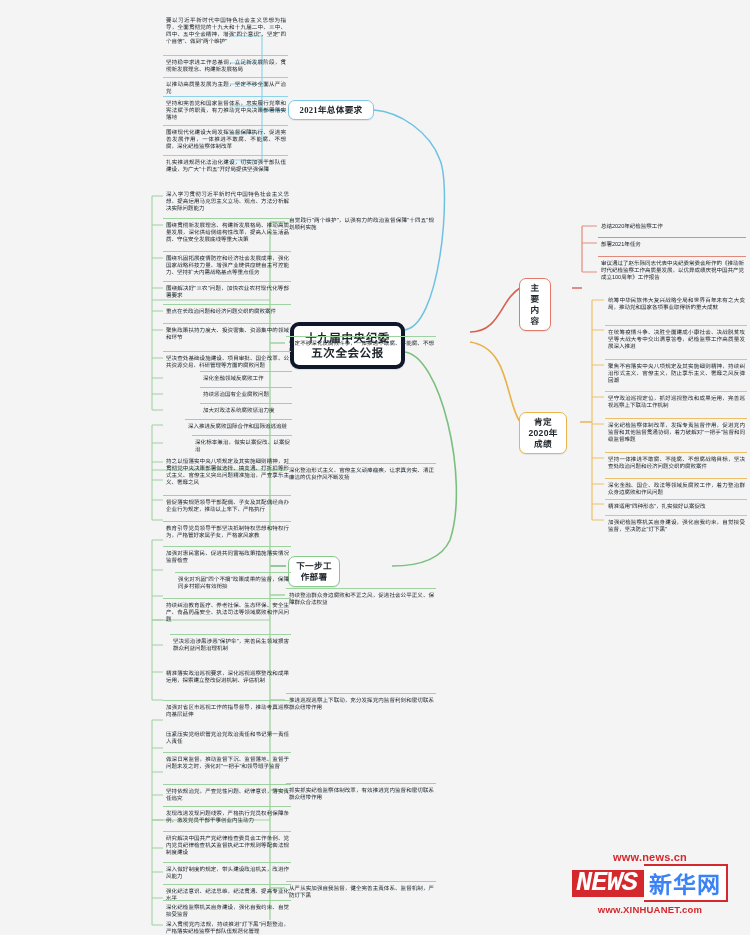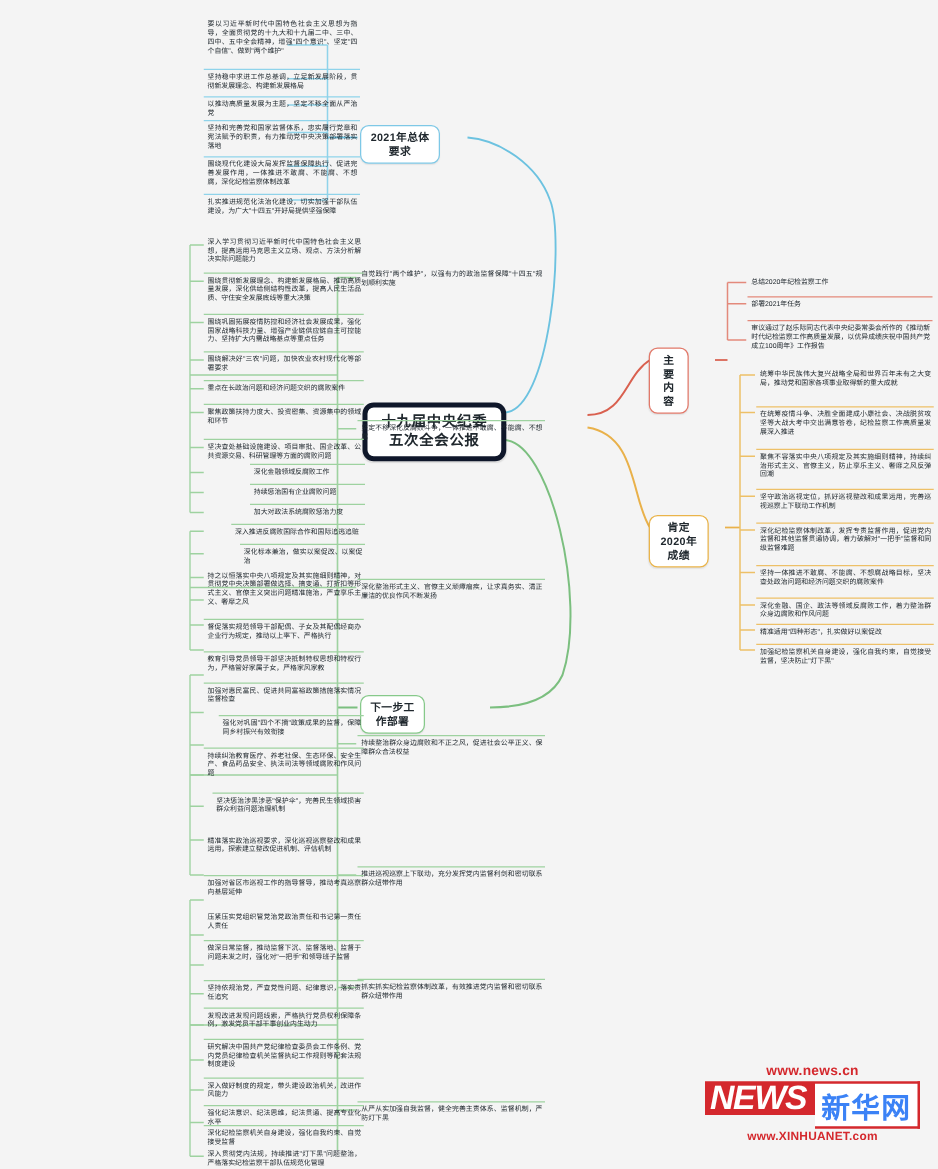--- a/index.html
+++ b/index.html
@@ -90,23 +90,24 @@
   }
   .logo .url-top {
     font-size: 11px;
     color: #d4282d;
     font-weight: bold;
     letter-spacing: .2px;
     margin-bottom: 2px;
   }
   .logo .mark {
     display: flex;
-    align-items: flex-start;
+    align-items: center;
     justify-content: center;
     height: 36px;
+    font-family: Liberation Mono, monospace;
   }
   .logo .news-word {
     background: #d4282d;
     color: #ffffff;
     font-size: 27px;
     font-weight: bold;
     font-style: italic;
     letter-spacing: -1px;
     padding: 0 7px 0 4px;
     display: flex;
@@ -186,21 +187,21 @@
              M152 872 L 163 872 M152 898 L 163 898 M152 925 L 163 925" stroke="#9ed2a0" stroke-width="1.1"></path>
 
     <path d="M152 300 C 200 300 230 300 270 300" stroke="#9ed2a0" stroke-width="1.1"></path>
     <path d="M152 470 C 200 470 230 470 270 470" stroke="#9ed2a0" stroke-width="1.1"></path>
     <path d="M152 620 C 200 620 230 620 270 620" stroke="#9ed2a0" stroke-width="1.1"></path>
     <path d="M152 820 C 200 820 230 820 270 820" stroke="#9ed2a0" stroke-width="1.1"></path>
   </svg>
 
   <div class="node root" style="left:290px; top:322px; width:115px;">十九届中央纪委五次全会公报</div>
 
-  <div class="node topic cy" style="left:288px; top:100px; width:64px;">2021年总体要求</div>
+  <div class="node topic cy" style="left:288px; top:100px; width:86px;font-family:Liberation Serif, serif;">2021年总体要求</div>
 
   <div class="node leaf cy nb" style="left:163px; top:14px; width:125px;">要以习近平新时代中国特色社会主义思想为指导，全面贯彻党的十九大和十九届二中、三中、四中、五中全会精神，增强"四个意识"、坚定"四个自信"、做到"两个维护"</div>
   <div class="node leaf cy" style="left:163px; top:55px; width:125px;">坚持稳中求进工作总基调，立足新发展阶段，贯彻新发展理念、构建新发展格局</div>
   <div class="node leaf cy" style="left:163px; top:77px; width:125px;">以推动高质量发展为主题，坚定不移全面从严治党</div>
   <div class="node leaf cy" style="left:163px; top:96px; width:125px;">坚持和完善党和国家监督体系，忠实履行党章和宪法赋予的职责，有力推动党中央决策部署落实落地</div>
   <div class="node leaf cy" style="left:163px; top:125px; width:125px;">围绕现代化建设大局发挥监督保障执行、促进完善发展作用，一体推进不敢腐、不能腐、不想腐，深化纪检监察体制改革</div>
   <div class="node leaf cy" style="left:163px; top:155px; width:125px;">扎实推进规范化法治化建设，切实加强干部队伍建设，为广大"十四五"开好局提供坚强保障</div>
 
   <div class="node topic rd" style="left:519px; top:278px; width:32px;">主要内容</div>
 

